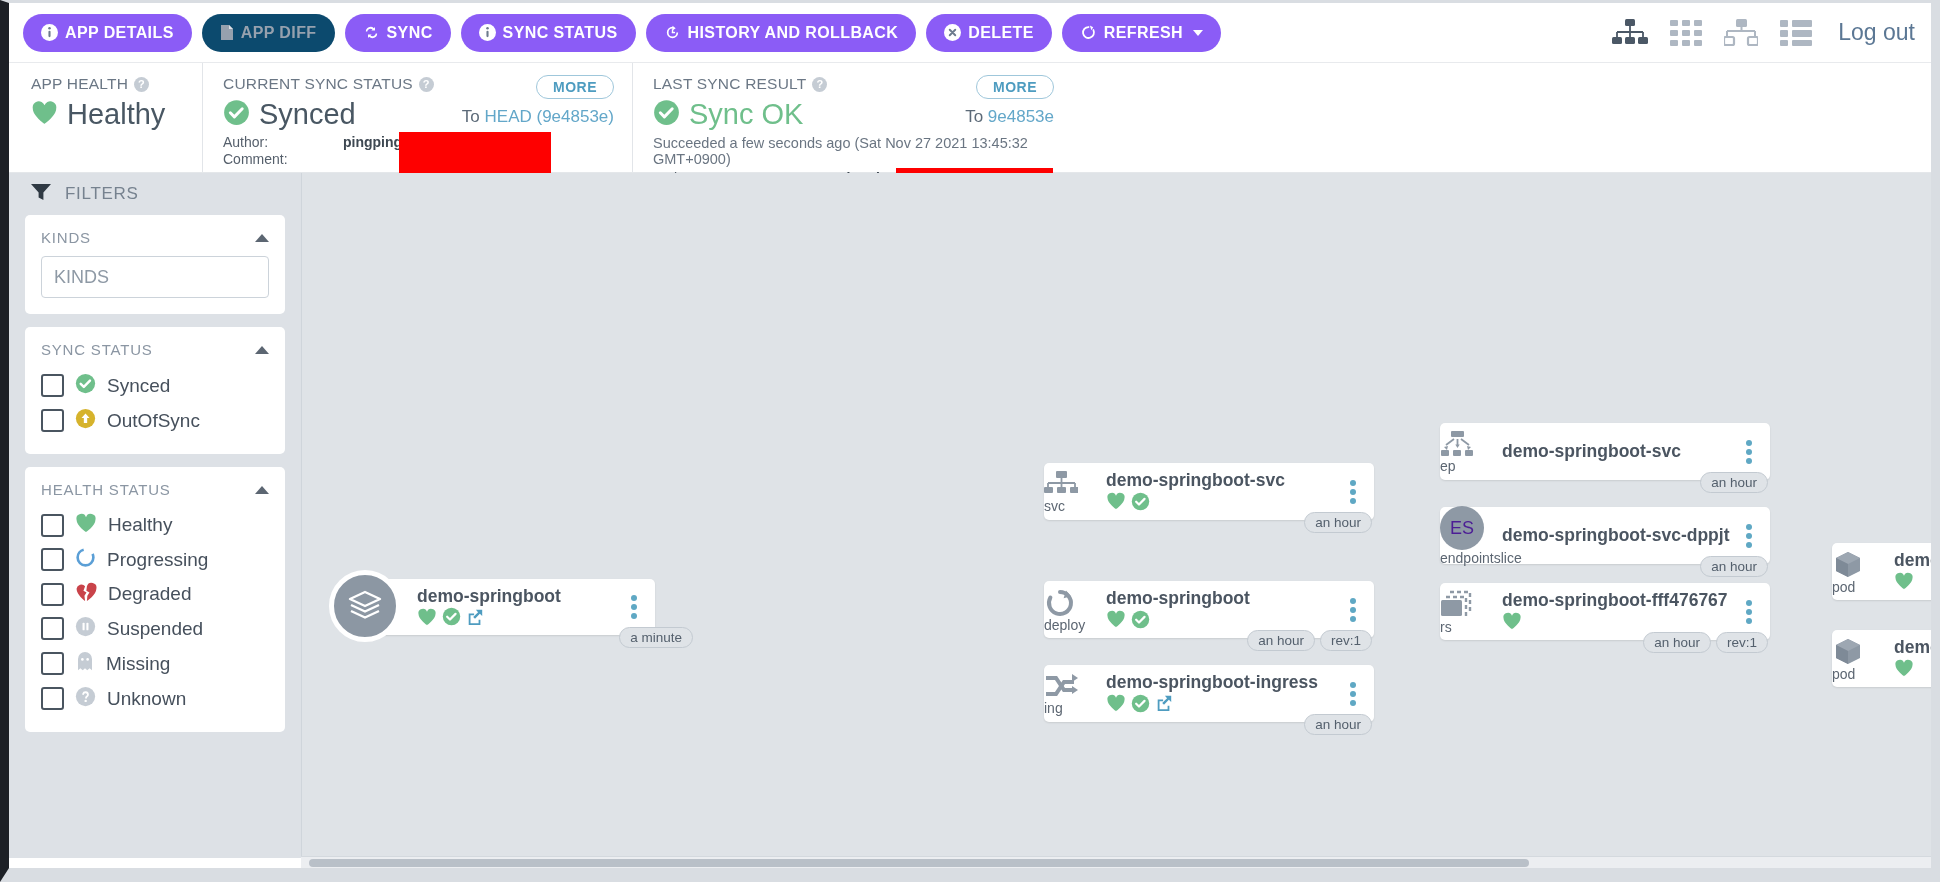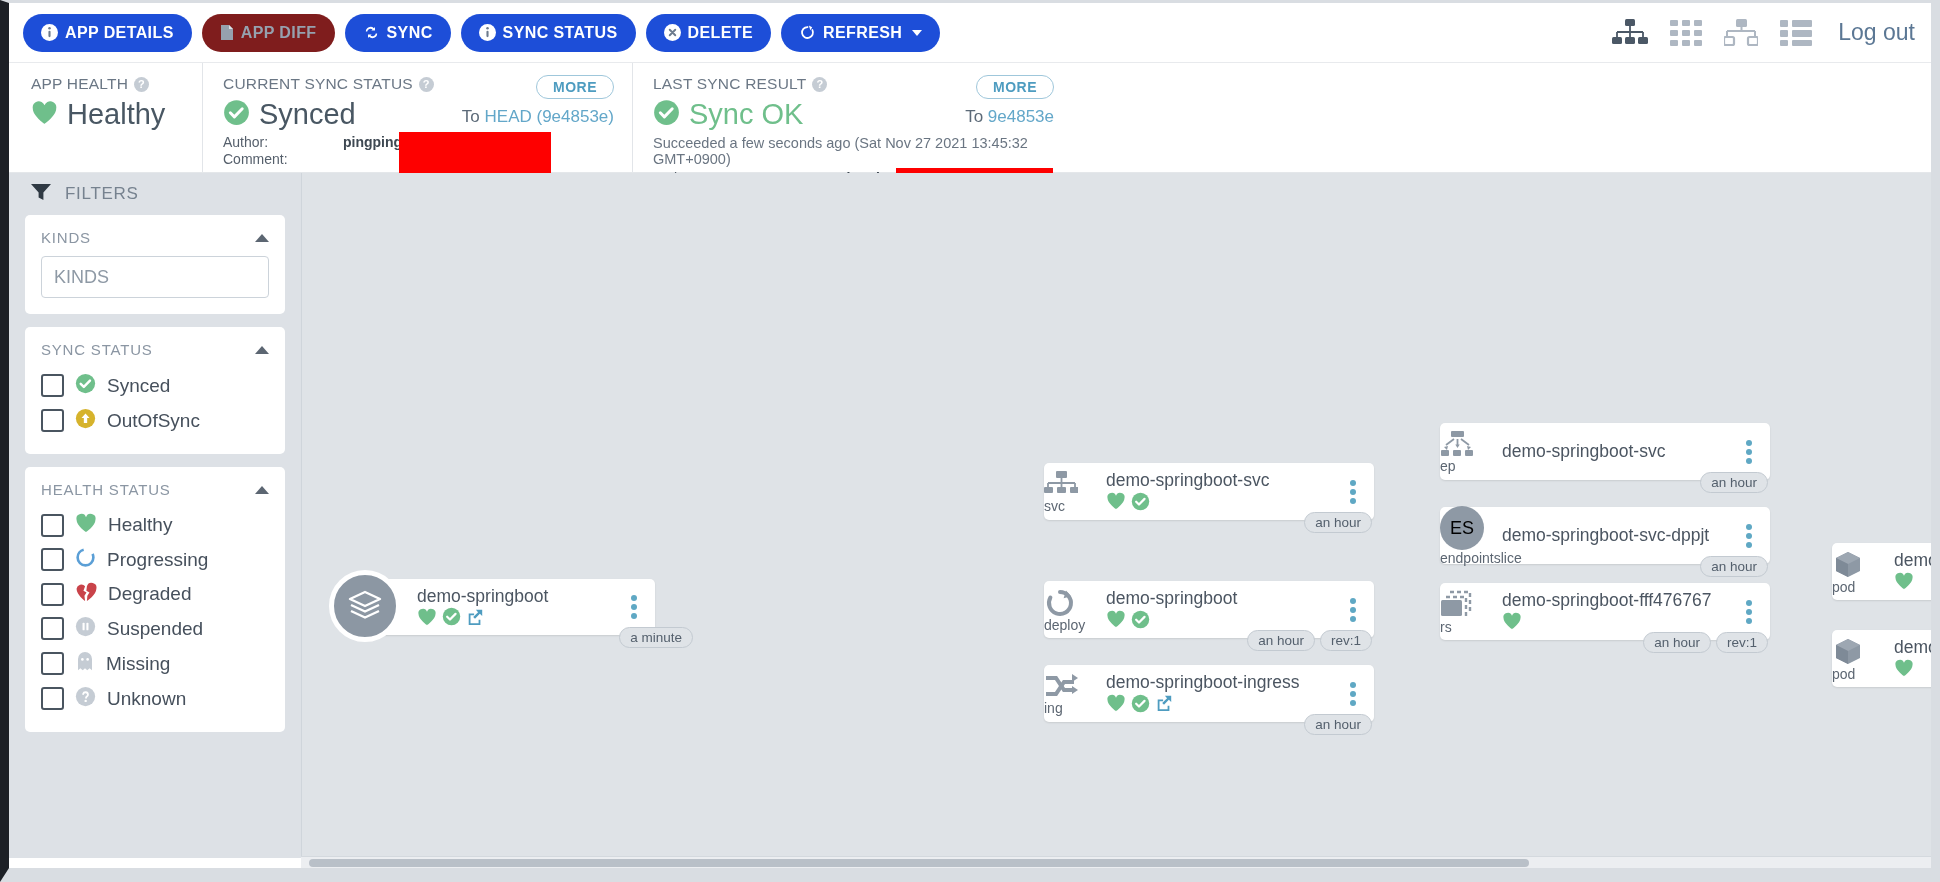--- a/index.html
+++ b/index.html
@@ -30,32 +30,32 @@
     border-bottom: 1px solid #e8eaed;
   }
   .tbtn {
     display: inline-flex;
     align-items: center;
     gap: 7px;
     height: 38px;
     padding: 0 18px;
     margin-right: 10px;
     border-radius: 19px;
-    background: #1d4ed8;
+    background: #8b5cf6;
     color: #ffffff;
     font-size: 16px;
     font-weight: bold;
     letter-spacing: .4px;
     white-space: nowrap;
     cursor: pointer;
     border: none;
     font-family: "Liberation Sans", sans-serif;
   }
   .tbtn.disabled {
-    background: #7f1d1d;
+    background: #0c4a6e;
     color: #96a1ae;
   }
   .tbtn .ic { display: inline-flex; align-items: center; }
   .tbtn .ic svg { display: block; }
   .caret {
     width: 0; height: 0;
     border-left: 5px solid transparent;
     border-right: 5px solid transparent;
     border-top: 6px solid currentColor;
     margin-left: 3px;
@@ -280,20 +280,21 @@
     flex: 1;
     min-width: 0;
     padding-right: 6px;
   }
   .node .nname {
     font-size: 17.5px;
     color: #4b5561;
     white-space: nowrap;
     overflow: hidden;
     text-overflow: ellipsis;
+    font-weight: bold;
   }
   .node .nicons {
     display: flex;
     align-items: center;
     gap: 5px;
     margin-top: 2px;
     height: 20px;
   }
   .kebab {
     width: 22px;
@@ -353,21 +354,21 @@
     border-radius: 5px;
     box-shadow: 0 1px 2px rgba(0,0,0,.10);
     display: flex;
     align-items: center;
     padding-left: 52px;
   }
   .es-circle {
     width: 44px; height: 44px;
     border-radius: 50%;
     background: #8e99a5;
-    color: #000000;
+    color: #4c1d95;
     font-size: 18px;
     display: flex;
     align-items: center;
     justify-content: center;
   }
 
   .hscroll {
     position: absolute;
     left: 292px; right: 0; bottom: 0;
     height: 12px;
@@ -425,20 +426,30 @@
       <span class="ic">
         <svg width="17" height="17" viewBox="0 0 16 16">
             <circle cx="8" cy="8" r="8" fill="#fff"></circle>
             <rect x="7" y="6.4" width="2" height="6" rx="1" fill="#6d7b8d"></rect>
             <circle cx="8" cy="4" r="1.2" fill="#6d7b8d"></circle>
           </svg>
       </span>
       <span>SYNC STATUS</span>
     </button>
 
+    <button class="tbtn">
+      <span class="ic">
+        <svg width="17" height="17" viewBox="0 0 18 18">
+            <path d="M9 3a6 6 0 106 6h-1.8A4.2 4.2 0 119 4.8V7l3.4-2.6L9 1.8z" fill="#fff"></path>
+            <rect x="8.3" y="5.6" width="1.5" height="4" fill="#fff"></rect>
+            <rect x="8.3" y="8.3" width="3.4" height="1.5" fill="#fff"></rect>
+          </svg>
+      </span>
+      <span>HISTORY AND ROLLBACK</span>
+    </button>
 
     <button class="tbtn">
       <span class="ic">
         <svg width="17" height="17" viewBox="0 0 16 16">
             <circle cx="8" cy="8" r="8" fill="#fff"></circle>
             <path d="M5.4 5.4l5.2 5.2M10.6 5.4l-5.2 5.2" stroke="#6d7b8d" stroke-width="1.8" stroke-linecap="round"></path>
           </svg>
       </span>
       <span>DELETE</span>
     </button>

